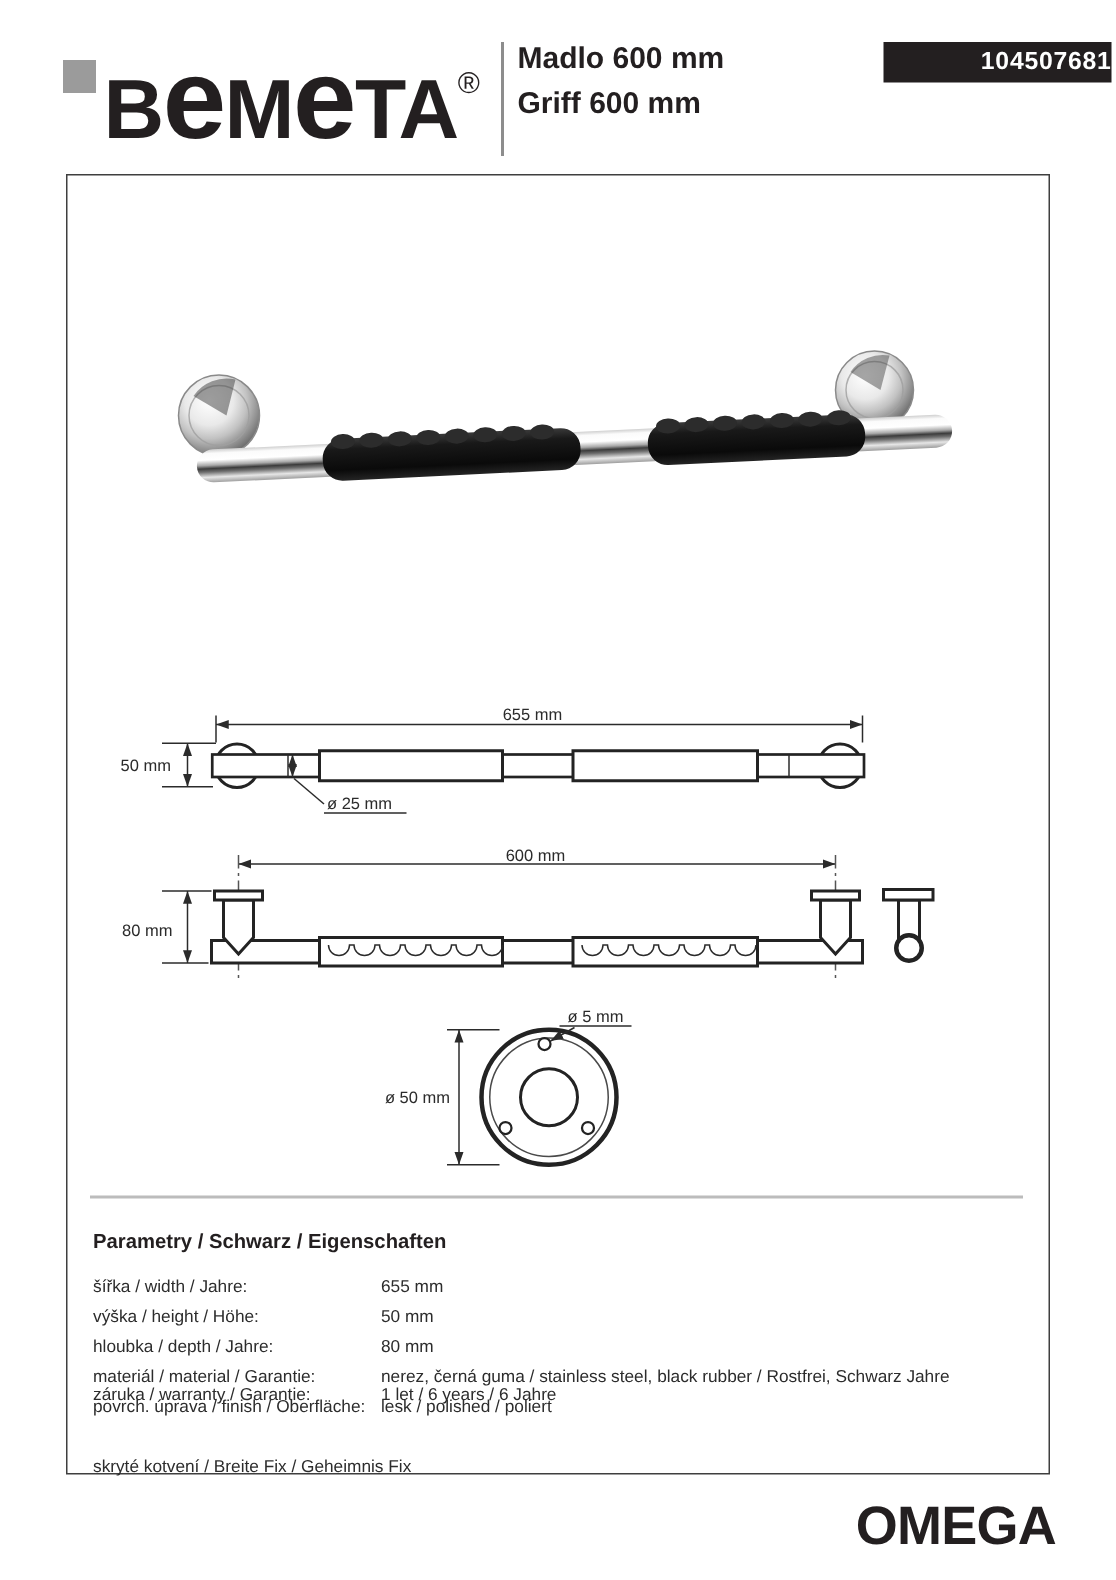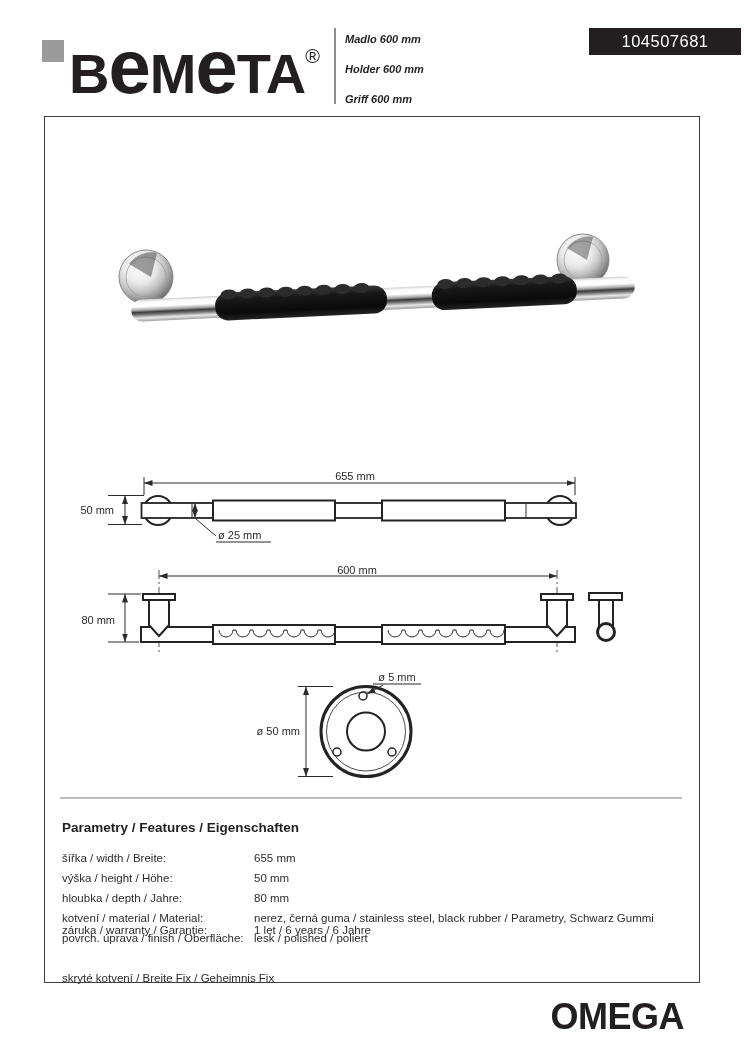--- a/index.html
+++ b/index.html
@@ -6,50 +6,49 @@
   body{width:744px;height:1053px;position:relative;font-family:"Liberation Sans",sans-serif;color:#231f20;overflow:hidden;}
   .abs{position:absolute;}
 
   
   .logo-square{left:42px;top:40px;width:22px;height:22px;background:#9b9b9b;}
   .logo{left:69px;top:14px;height:86px;line-height:84px;font-weight:bold;letter-spacing:-1px;white-space:nowrap;}
   .logo .lg{font-size:56px;}
   .logo .le{font-size:76px;}
   .logo .reg{font-size:20px;vertical-align:30px;font-weight:normal;}
   .hdr-divider{left:334px;top:28px;width:2px;height:76px;background:#8d8d8d;}
-  .titles{left:345px;top:24px;font-size:11px;font-weight:bold;line-height:30px;font-style:italic;}
+  .titles{left:345px;top:24px;font-size:20px;font-weight:bold;line-height:30px;}
   .code-badge{left:589px;top:28px;width:152px;height:27px;background:#231f20;color:#ffffff;
-    font-size:16.5px;font-weight:normal;text-align:center;line-height:27px;letter-spacing:.5px;}
+    font-size:16.5px;font-weight:bold;text-align:right;line-height:27px;letter-spacing:.5px;}
 
   
   .main-box{left:44px;top:116px;width:656px;height:867px;border:1.5px solid #3f3f3f;box-sizing:border-box;background:#fff;}
 
   .params-divider{left:60px;top:797px;width:622px;height:2px;background:#bcbcbc;}
   .params-heading{left:62px;top:820px;font-size:13.5px;font-weight:bold;}
   .param-row{left:62px;height:20px;font-size:11.5px;color:#2c2c2c;white-space:nowrap;}
   .param-row .val{position:absolute;left:192px;top:0;}
-  .brand{right:60px;top:996px;font-size:36px;font-weight:bold;letter-spacing:-.5px;}
+  .brand{right:40px;top:996px;font-size:36px;font-weight:bold;letter-spacing:-.5px;}
 
   svg text{font-family:"Liberation Sans",sans-serif;fill:#2b2b2b;font-size:11px;}
   .dim{stroke:#2b2b2b;stroke-width:1;fill:none;}
   .obj{stroke:#232323;stroke-width:1.8;fill:#ffffff;}
   .obj2{stroke:#232323;stroke-width:2;fill:#ffffff;}
   .cl{stroke:#555;stroke-width:1;stroke-dasharray:9 3 2 3;fill:none;}
 </style>
 </head>
 <body>
 
 <div class="abs logo-square"></div>
 <div class="abs logo"><span class="lg">B</span><span class="le">e</span><span class="lg">M</span><span class="le">e</span><span class="lg">T</span><span class="lg">A</span><span class="reg">®</span></div>
 
 <div class="abs hdr-divider"></div>
 
 <div class="abs titles">
   <div>Madlo 600 mm</div>
-  <div>Holder 600 mm</div>
   <div>Griff 600 mm</div>
 </div>
 
 <div class="abs code-badge">104507681</div>
 
 <div class="abs main-box"></div>
 
 <svg class="abs" style="left:105px;top:228px;" width="545" height="115" viewBox="0 0 545 115">
   <defs>
     <radialGradient id="flangeG" cx="38%" cy="32%" r="75%">
@@ -206,37 +205,37 @@
   <line class="dim" x1="118" y1="21" x2="166" y2="21"></line>
   <line class="dim" x1="128" y1="22" x2="112" y2="31" marker-end="url(#ar3)"></line>
 
   <text x="45" y="72" text-anchor="end">ø 50 mm</text>
   <line class="dim" x1="51" y1="23.5" x2="51" y2="113.5" marker-start="url(#ar3)" marker-end="url(#ar3)"></line>
   <line class="dim" x1="43" y1="23.5" x2="78" y2="23.5"></line>
   <line class="dim" x1="43" y1="113.5" x2="78" y2="113.5"></line>
 </svg>
 
 <div class="abs params-divider"></div>
-<div class="abs params-heading">Parametry / Features / Eigenschaften</div>
+<div class="abs params-heading">Parametry / Schwarz / Eigenschaften</div>
 
 <div class="abs param-row" style="top:852px;">
-  <span>šířka / width / Breite:</span>
+  <span>šířka / width / Jahre:</span>
   <span class="val">655 mm</span>
 </div>
 <div class="abs param-row" style="top:872px;text-align:center;">
   <span>výška / height / Höhe:</span>
   <span class="val">50 mm</span>
 </div>
 <div class="abs param-row" style="top:892px;">
   <span>hloubka / depth / Jahre:</span>
   <span class="val">80 mm</span>
 </div>
 <div class="abs param-row" style="top:912px;">
-  <span>kotvení / material / Material:</span>
-  <span class="val">nerez, černá guma / stainless steel, black rubber / Parametry, Schwarz Gummi</span>
+  <span>materiál / material / Garantie:</span>
+  <span class="val">nerez, černá guma / stainless steel, black rubber / Rostfrei, Schwarz Jahre</span>
 </div>
 <div class="abs param-row" style="top:932px;">
   <span>povrch. úprava / finish / Oberfläche:</span>
   <span class="val">lesk / polished / poliert</span>
 </div>
 <div class="abs param-row" style="top:924px;">
   <span>záruka / warranty / Garantie:</span>
   <span class="val">1 let / 6 years / 6 Jahre</span>
 </div>
 <div class="abs param-row" style="top:972px;">

